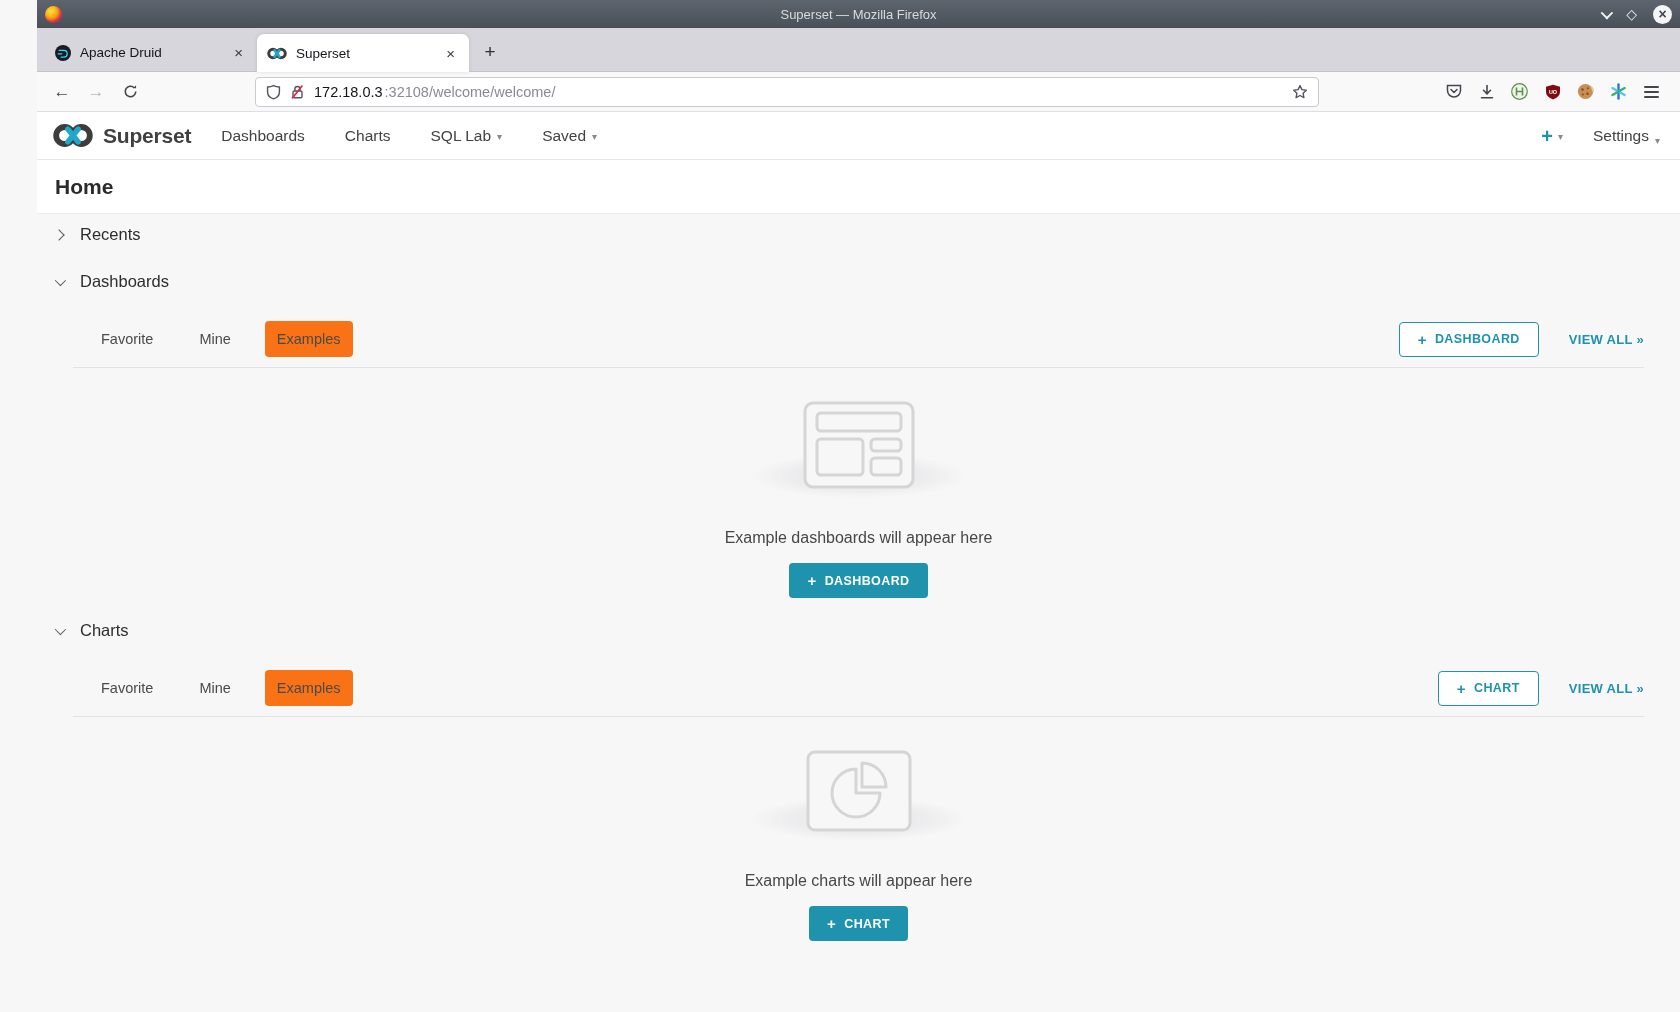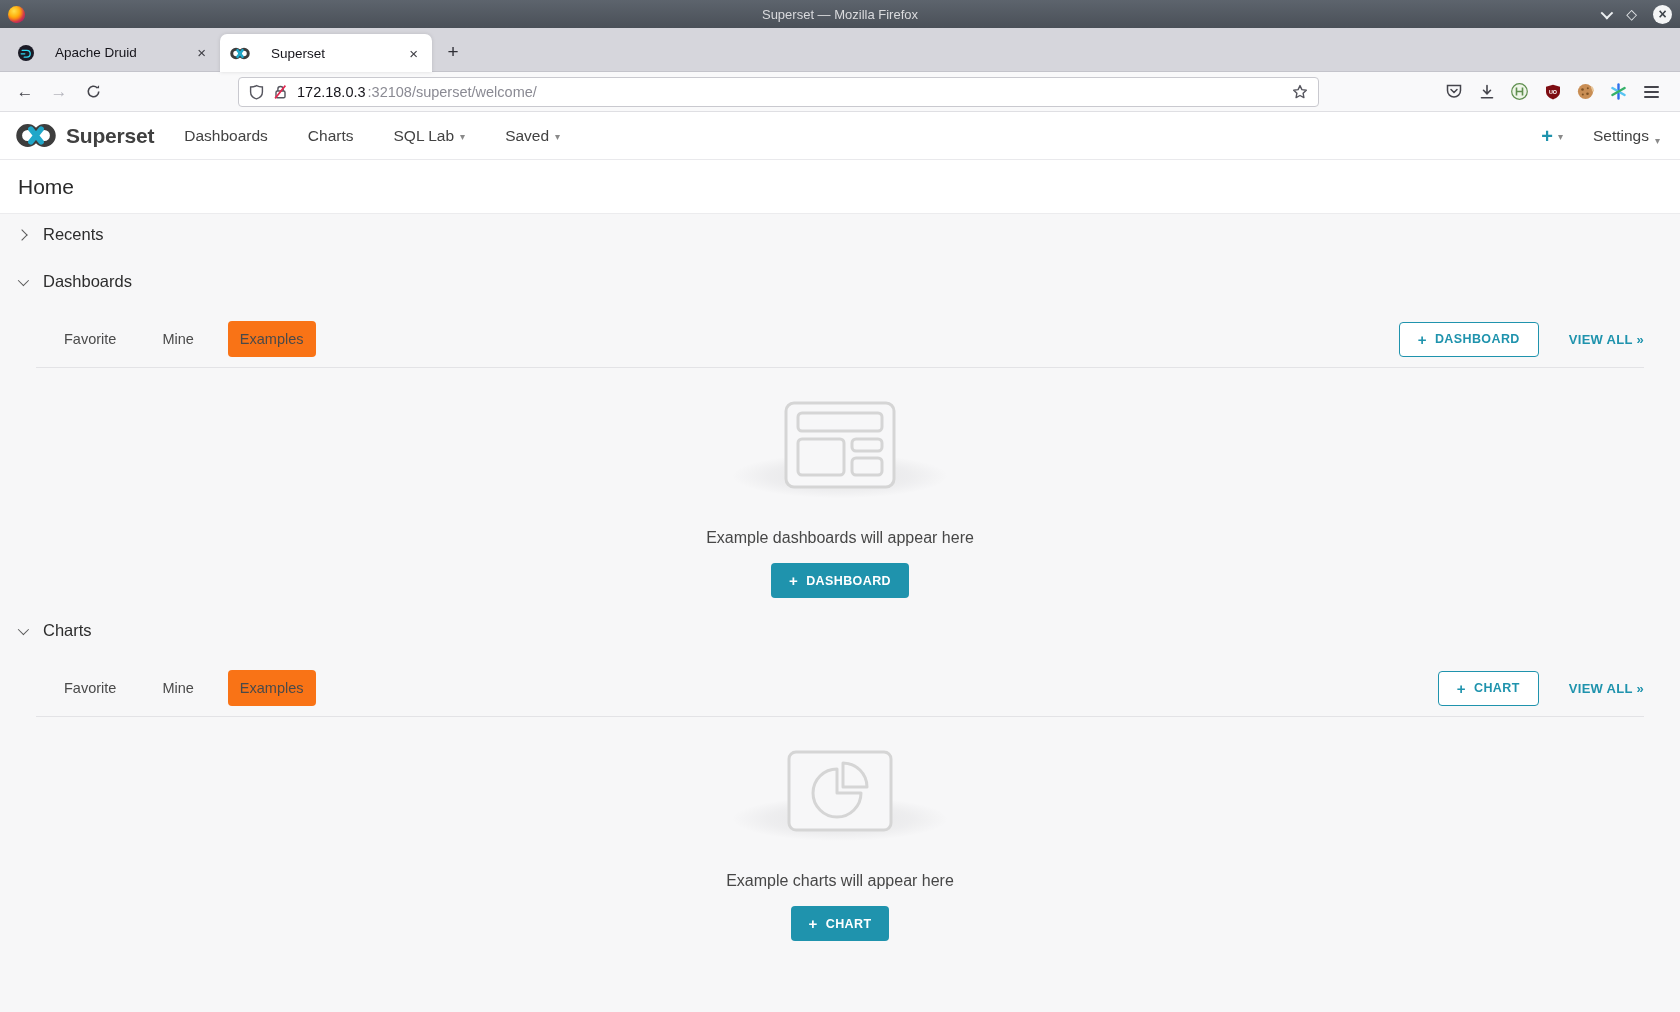--- a/index.html
+++ b/index.html
@@ -1,43 +1,43 @@
 <!DOCTYPE html>
 <html><head>
 <meta charset="utf-8">
 <style>
   * { box-sizing: border-box; margin: 0; padding: 0; }
   html,body { font-family: "Liberation Sans", sans-serif; }
   body { background:#333; }
-  .window { width:1680px; height:1012px; display:flex; flex-direction:column; overflow:hidden; background:#f7f7f8; }
+  .window { width:1680px; height:1012px; display:flex; flex-direction:column; overflow:hidden; background:#f7f7f8;padding-left:37px; }
 
   
   .titlebar { height:28px; flex:0 0 28px; background:linear-gradient(#5d646d,#4a5058); display:flex; align-items:center; padding:0 8px; position:relative; }
   .ff-logo { width:17px; height:17px; border-radius:50%; background:radial-gradient(circle at 35% 30%, #ffe14d 0%, #ffb00e 35%, #ff5a1e 65%, #d4204d 100%); box-shadow:inset -2px -2px 3px rgba(120,0,160,.45); }
   .tb-title { position:absolute; left:0; right:0; text-align:center; color:#d9dadd; font-size:13px; pointer-events:none; }
   .tb-controls { margin-left:auto; display:flex; align-items:center; gap:16px; z-index:1; }
   .ctl-min { width:9px; height:9px; border-right:2px solid #eceff1; border-bottom:2px solid #eceff1; transform:rotate(45deg) translateY(-2px); }
   .ctl-max { color:#eceff1; font-size:14px; line-height:1; }
   .ctl-close { width:19px; height:19px; border-radius:50%; background:#f4f5f6; color:#3f454c; font-size:14px; font-weight:bold; display:flex; align-items:center; justify-content:center; line-height:1; }
 
   
   .tabstrip { height:44px; flex:0 0 44px; background:#d6d6dc; display:flex; align-items:flex-end; padding:0 0 0 8px; border-bottom:1px solid #c4c4cb; }
-  .tab { width:212px; height:37px; display:flex; align-items:center; gap:21px; padding:0 10px; font-size:13.5px; color:#15141a; position:relative; }
+  .tab { width:212px; height:37px; display:flex; align-items:center; gap:9px; padding:0 10px; font-size:13.5px; color:#15141a; position:relative; }
   .tab.active { background:#fff; border-radius:7px 7px 0 0; margin-bottom:-1px; height:38px; box-shadow:0 0 4px rgba(0,0,0,.12); }
   .tab .tab-label { flex:1; overflow:hidden; white-space:nowrap; }
   .tab .tab-close { color:#3c3c43; font-size:15px; padding:2px 4px; border-radius:3px; }
   .newtab-btn { width:30px; height:30px; margin:0 0 4px 6px; display:flex; align-items:center; justify-content:center; color:#2f2f36; font-size:19px; border-radius:4px; }
 
   
   .toolbar { height:40px; flex:0 0 40px; background:#f9f9fa; display:flex; align-items:center; padding:0 12px 0 8px; border-bottom:1px solid #dfdfe3; }
   .nav-btn { width:34px; height:30px; display:flex; align-items:center; justify-content:center; font-size:17px; color:#45454c; border-radius:4px; }
   .nav-btn.disabled { color:#b6b6bd; }
   .tb-gap1 { width:108px; }
   .tb-gap2 { width:118px; }
-  .urlbar { flex:1; height:30px; background:#fff; border:1px solid #c9c9cf; border-radius:4px; display:flex; align-items:center; gap:9px; padding:0 10px; font-size:14.5px;margin-left:20px; }
+  .urlbar { flex:1; height:30px; background:#fff; border:1px solid #c9c9cf; border-radius:4px; display:flex; align-items:center; gap:9px; padding:0 10px; font-size:14.5px; }
   .url-host { color:#15141a; }
   .url-path { color:#8a8a93; }
   .url-spacer { flex:1; }
   .tool-icon { width:33px; height:30px; display:flex; align-items:center; justify-content:center; border-radius:4px; }
   .hamburger { display:flex; flex-direction:column; gap:3px; }
   .hamburger div { width:15px; height:2px; background:#45454c; border-radius:1px; }
 
   
   .ss-navbar { height:48px; flex:0 0 48px; background:#fff; display:flex; align-items:center; padding:0 16px 0 14px; border-bottom:1px solid #e9e9ec; }
   .ss-brand { display:flex; align-items:center; gap:8px; margin-right:10px; }
@@ -47,21 +47,21 @@
   .caret { font-size:10px; color:#8a8a8a; transform:translateY(1px); }
   .ss-nav-right { margin-left:auto; display:flex; align-items:center; gap:30px; padding-right:4px; }
   .ss-plus { display:flex; align-items:center; gap:5px; }
   .ss-plus .plus-glyph { color:var(--accent); font-size:20px; font-weight:700; line-height:1; }
   .ss-settings { font-size:15.5px; color:#424242; display:flex; align-items:flex-end; gap:6px; }
 
   
   :root { --accent:#1f93ad; }
   .content { flex:1; background:#f7f7f8; display:flex; flex-direction:column; overflow:hidden; }
   .page-title-block { background:#fff; padding:15px 18px 14px; border-bottom:1px solid #ececee; }
-  .page-title { font-size:21px; font-weight:400; color:#2a2a2a; }
+  .page-title { font-size:21px; font-weight:700; color:#2a2a2a; }
 
   .collapse-row { display:flex; align-items:center; gap:17px; padding:11px 18px; font-size:16.5px; color:#2d2d2d;text-align:right; }
   .collapse-row.mt { margin-top:6px; }
   .chev { width:8px; height:8px; border-right:1.6px solid #5a5a5a; border-bottom:1.6px solid #5a5a5a; flex:0 0 8px; }
   .chev.right { transform:rotate(-45deg); }
   .chev.down  { transform:rotate(45deg) translateY(-2px); }
 
   .submenu { display:flex; align-items:center; margin:9px 36px; padding:10px 0 10px; border-bottom:1px solid #e3e3e6; }
   .submenu-tabs { display:flex; align-items:center; gap:22px; margin-left:16px; }
   .sub-tab { padding:10px 12px; font-size:14.5px; color:#4a4a4a; border-radius:4px; }
@@ -136,21 +136,21 @@
           </svg>
       </span>
       <span style="display:flex">
         <svg width="15" height="16" viewBox="0 0 16 16">
             <rect x="3.2" y="7" width="9.6" height="7.2" rx="1.4" fill="none" stroke="#55555e" stroke-width="1.5"></rect>
             <path d="M5.2 7 V4.9 a2.8 2.8 0 0 1 5.6 0 V7" fill="none" stroke="#55555e" stroke-width="1.5"></path>
             <line x1="2.2" y1="14.8" x2="13.2" y2="1.2" stroke="#e22850" stroke-width="1.7"></line>
           </svg>
       </span>
       <span class="url-host">172.18.0.3</span>
-        <span class="url-path" style="margin-left:-7px">:32108/superset/welcome/</span>
+        <span class="url-path" style="margin-left:-7px">:32108/welcome/welcome/</span>
       <span class="url-spacer"></span>
       <span style="display:flex">
         <svg width="16" height="16" viewBox="0 0 16 16">
             <path d="M8 1.6 l1.9 4 4.4.6 -3.2 3 .8 4.4 -3.9-2.1 -3.9 2.1 .8-4.4 -3.2-3 4.4-.6 z" fill="none" stroke="#55555e" stroke-width="1.4" stroke-linejoin="round"></path>
           </svg>
       </span>
     </div>
     <div class="tb-gap2"></div>
     <div class="tool-icon">
       <svg width="16" height="15" viewBox="0 0 16 15">

